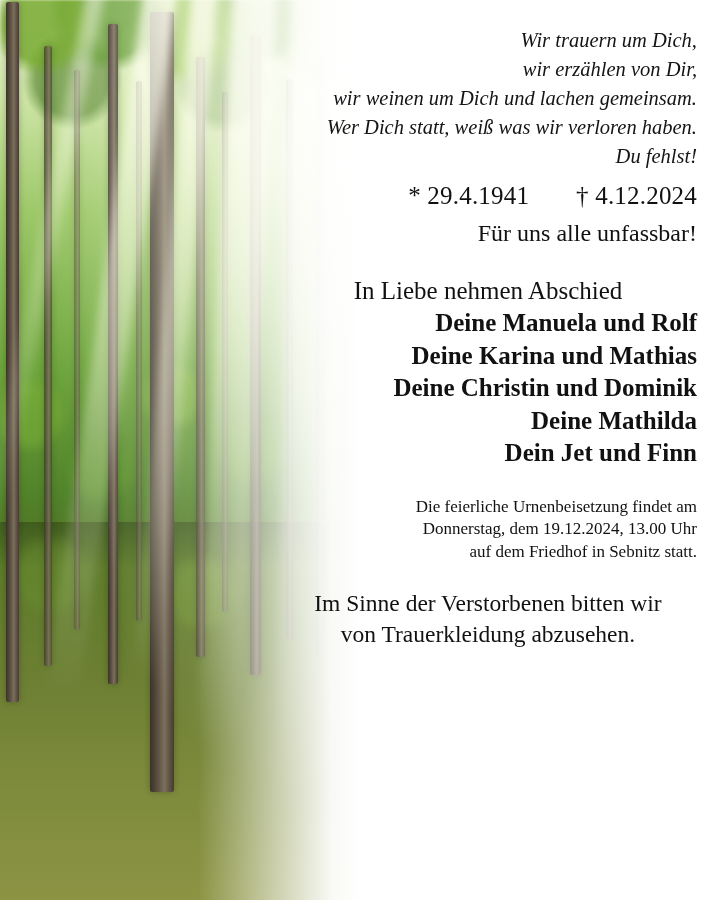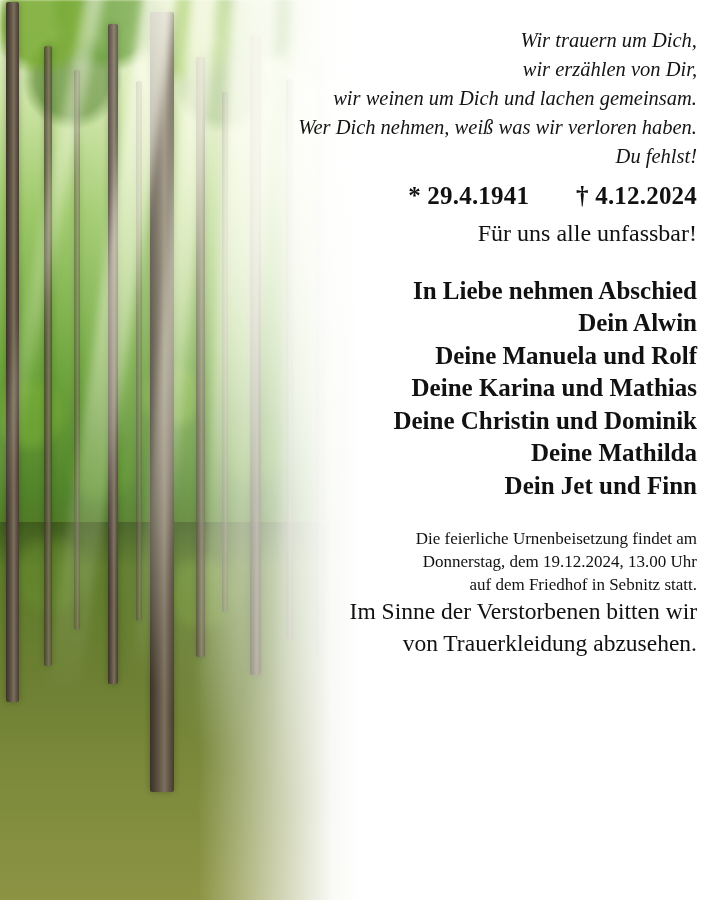--- a/index.html
+++ b/index.html
@@ -116,42 +116,43 @@
     margin-top: 34px;
     font-size: 52px;
     font-weight: bold;
     letter-spacing: .5px;
     line-height: 1.05;
   }
   .dates {
     margin-top: 10px;
     font-size: 25px;
     letter-spacing: .2px;
-    font-weight: bold;
   }
   .dates .gap { display: inline-block; width: 34px; }
   .subline {
     margin-top: 10px;
     font-size: 24px;
   }
   .mourners {
     margin-top: 28px;
     font-size: 25px;
     line-height: 1.30;
   }
-  .mourners .intro { font-weight: bold; }
+  .mourners .intro { font-weight: normal; text-align: center; }
   .mourners .nm { font-weight: bold; }
   .ceremony {
     margin-top: 26px;
     font-size: 17px;
     line-height: 1.34;
   }
   .request {
+    margin-top: 24px;
     font-size: 23.5px;
     line-height: 1.34;
+    text-align: center;
   }
   .line { display: block; }
 </style>
 </head>
 <body>
 
 <div id="page">
 
   <div class="photo">
     <div class="sky"></div>
@@ -180,36 +181,35 @@
     <div class="photo-glow"></div>
     <div class="photo-fade"></div>
   </div>
 
   <div class="content">
 
     <div class="verse">
       <span class="line">Wir trauern um Dich,</span>
       <span class="line">wir erzählen von Dir,</span>
       <span class="line">wir weinen um Dich und lachen gemeinsam.</span>
-      <span class="line">Wer Dich nehmen, weiß was wir verloren haben.</span>
+      <span class="line">Wer Dich statt, weiß was wir verloren haben.</span>
       <span class="line">Du fehlst!</span>
     </div>
 
 
     <div class="dates">
       <span>* 29.4.1941</span>
       <span class="gap"></span>
       <span>† 4.12.2024</span>
     </div>
 
     <div class="subline">Für uns alle unfassbar!</div>
 
     <div class="mourners">
       <span class="line intro">In Liebe nehmen Abschied</span>
-      <span class="line nm">Dein Alwin</span>
       <span class="line nm">Deine Manuela und Rolf</span>
       <span class="line nm">Deine Karina und Mathias</span>
       <span class="line nm">Deine Christin und Dominik</span>
       <span class="line nm">Deine Mathilda</span>
       <span class="line nm">Dein Jet und Finn</span>
     </div>
 
     <div class="ceremony">
       <span class="line">Die feierliche Urnenbeisetzung findet am</span>
       <span class="line">Donnerstag, dem 19.12.2024, 13.00 Uhr</span>

